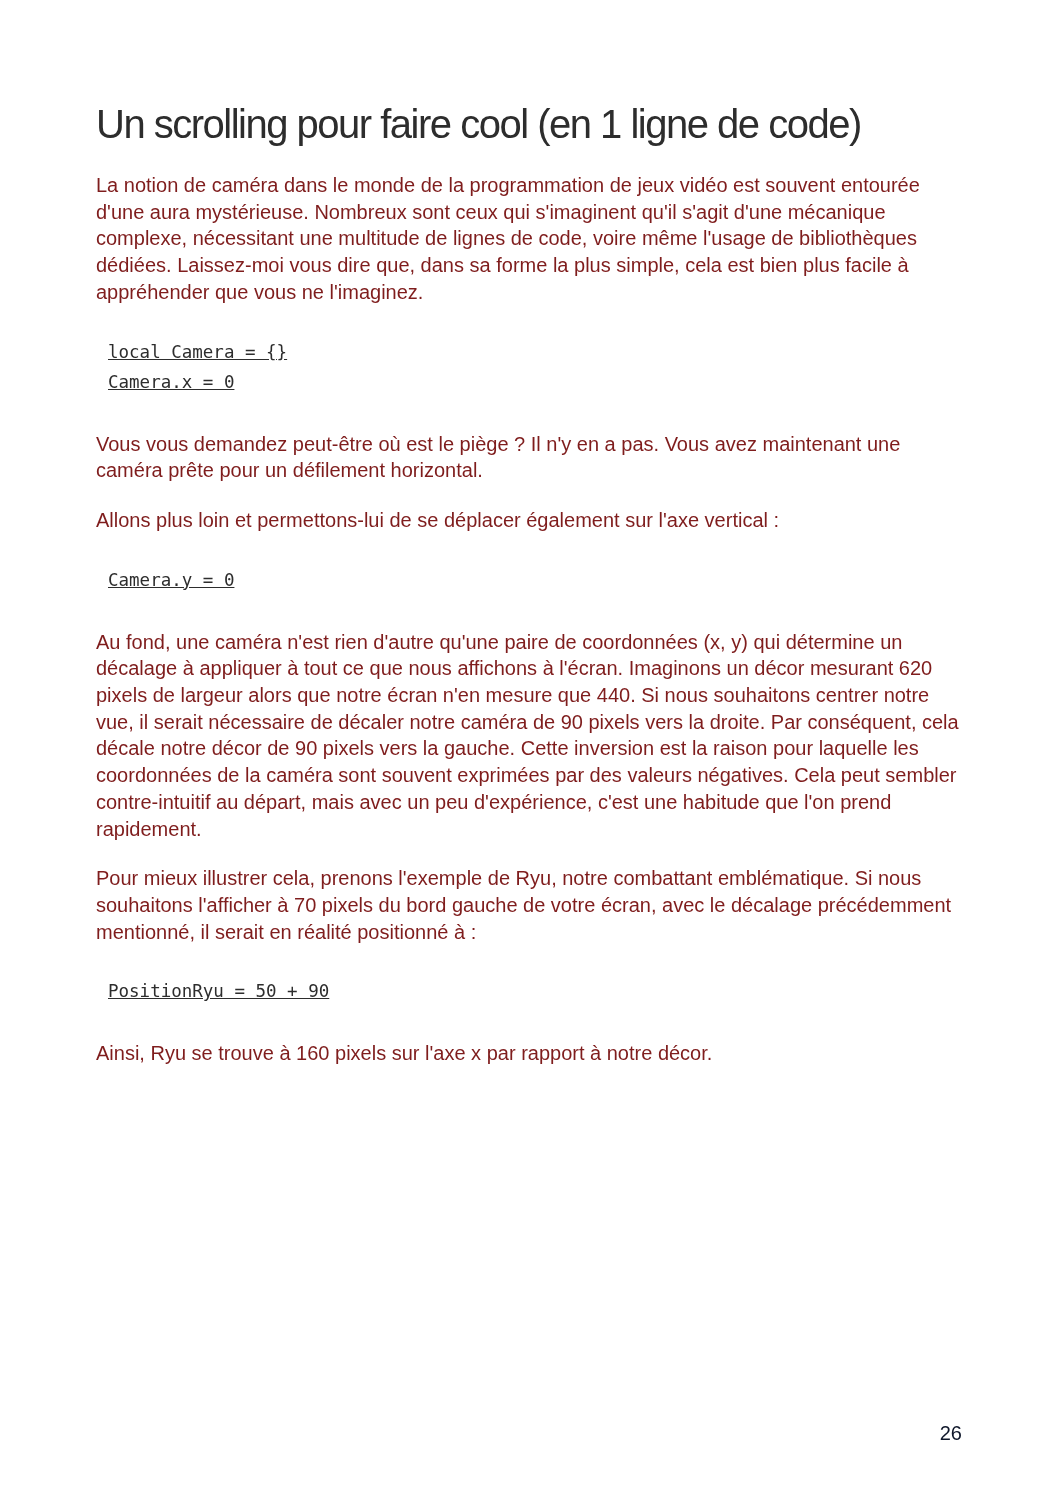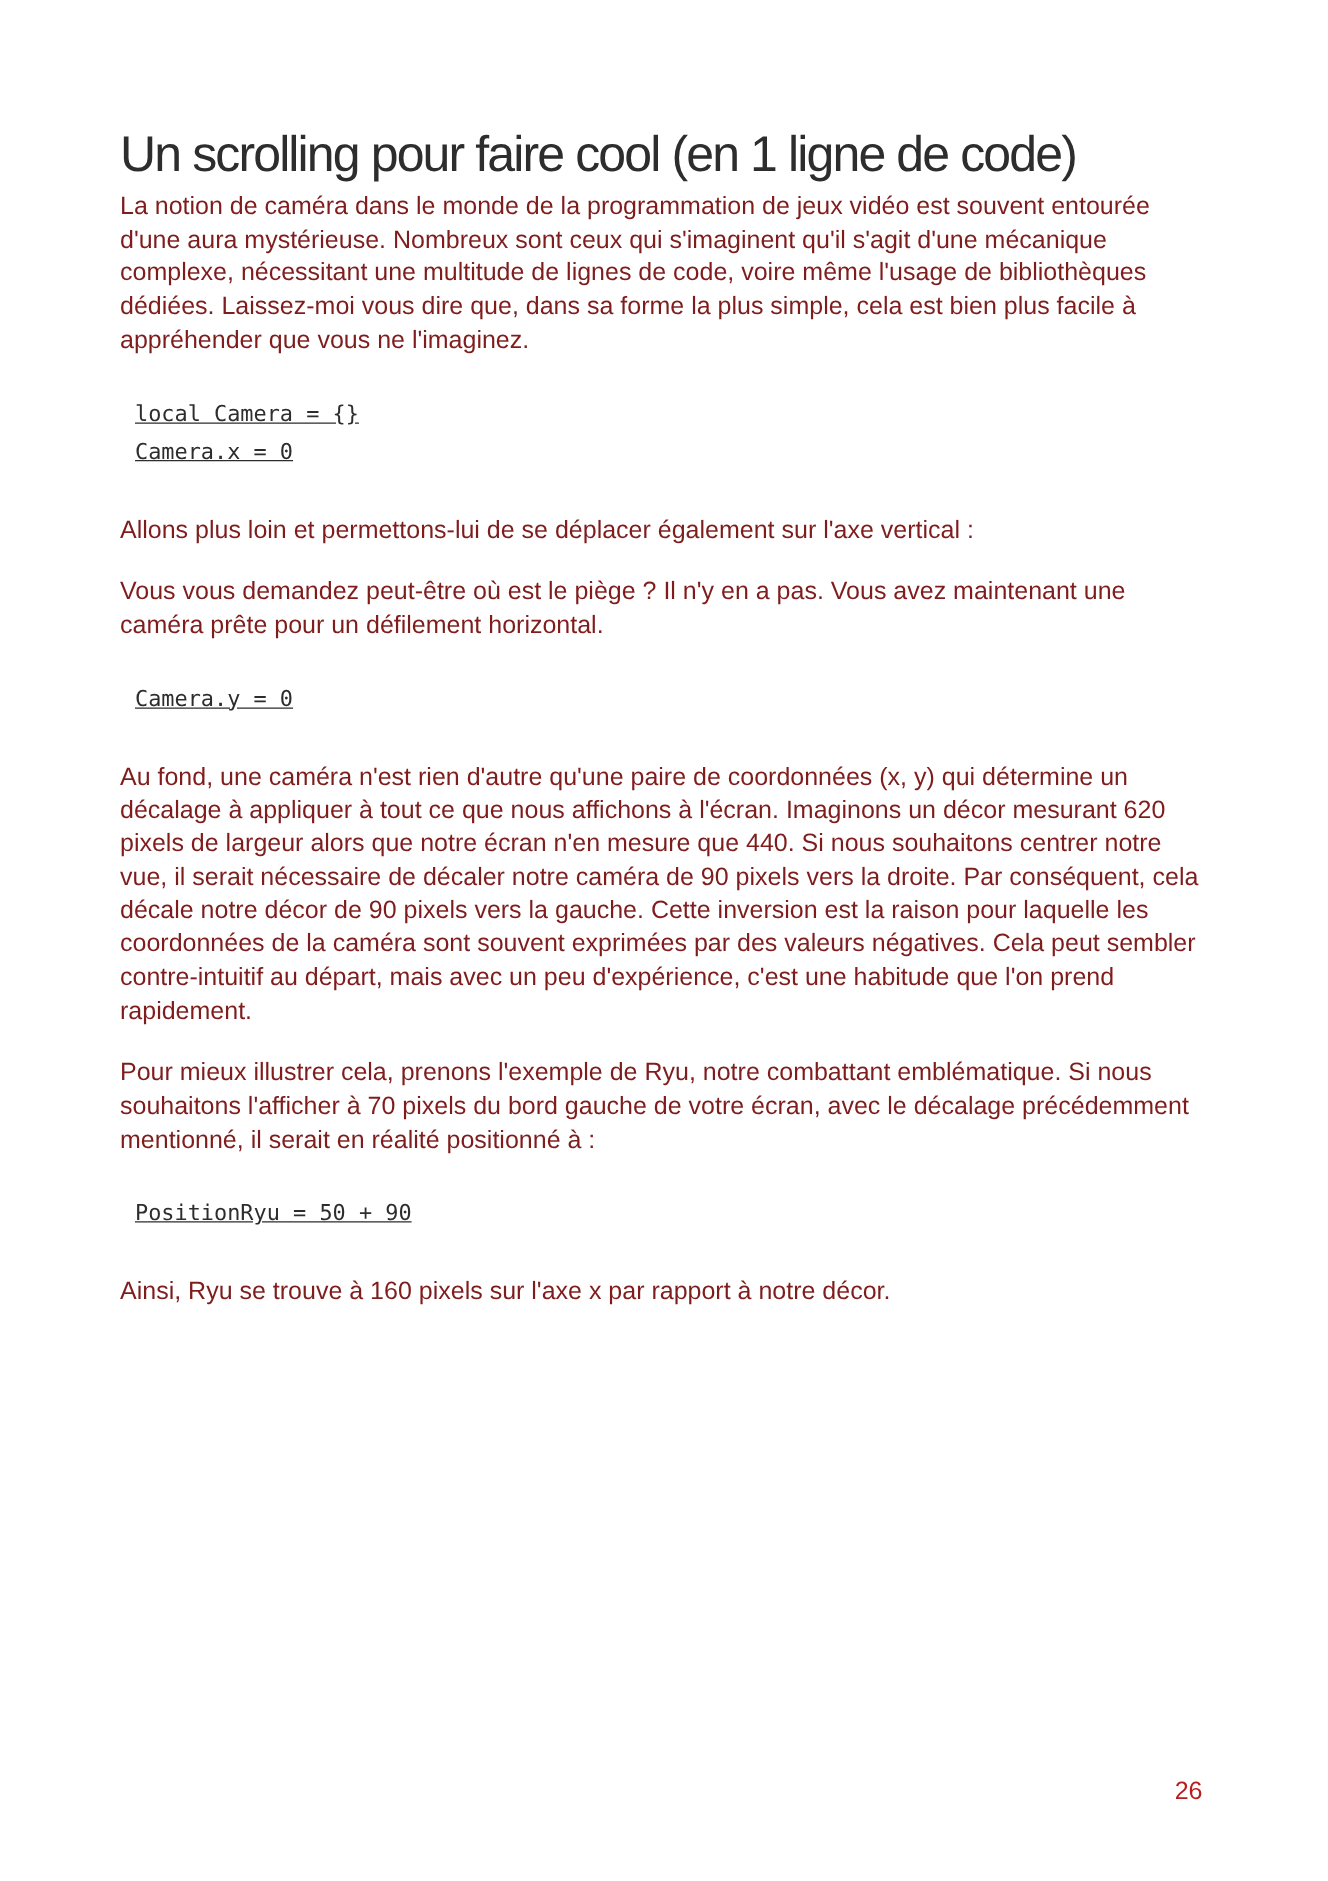--- a/index.html
+++ b/index.html
@@ -12,21 +12,21 @@
     width: 1062px;
     height: 1505px;
     background: #ffffff;
     box-sizing: border-box;
     padding: 100px 96px 0 96px;
     font-family: "Liberation Sans", sans-serif;
     color: #333333;
     overflow: hidden;
   }
   h1.doc-title {
-    margin: 0 0 4px 0;
+    margin: 0 0 24px 0;
     font-size: 40px;
     line-height: 48px;
     font-weight: 400;
     letter-spacing: -1.5px;
     color: #2d2d2d;
     white-space: nowrap;
   }
   p.body-par {
     margin: 0 0 23px 0;
     font-size: 20px;
@@ -43,39 +43,39 @@
     color: #2d2d2d;
     white-space: pre;
     text-decoration: underline;
   }
   .page-number {
     position: absolute;
     top: 1420px;
     right: 100px;
     font-size: 20px;
     line-height: 26.7px;
-    color: #b91c1c;
+    color: #0f172a;
   }
 </style>
 </head>
 <body>
 
 <article class="page">
 
   <h1 class="doc-title">Un scrolling pour faire cool (en 1 ligne de code)</h1>
 
   <p class="body-par">La notion de caméra dans le monde de la programmation de jeux vidéo est souvent entourée d'une aura mystérieuse. Nombreux sont ceux qui s'imaginent qu'il s'agit d'une mécanique complexe, nécessitant une multitude de lignes de code, voire même l'usage de bibliothèques dédiées. Laissez-moi vous dire que, dans sa forme la plus simple, cela est bien plus facile à appréhender que vous ne l'imaginez.</p>
 
 
   <pre class="code-block">local Camera = {}
 Camera.x = 0</pre>
 
+  <p class="body-par">Vous vous demandez peut-être où est le piège ? Il n'y en a pas. Vous avez maintenant une caméra prête pour un défilement horizontal.</p>
+
   <p class="body-par">Allons plus loin et permettons-lui de se déplacer également sur l'axe vertical :</p>
-
-  <p class="body-par">Vous vous demandez peut-être où est le piège ? Il n'y en a pas. Vous avez maintenant une caméra prête pour un défilement horizontal.</p>
 
   <pre class="code-block">Camera.y = 0</pre>
 
 
 
   <p class="body-par">Au fond, une caméra n'est rien d'autre qu'une paire de coordonnées (x, y) qui détermine un décalage à appliquer à tout ce que nous affichons à l'écran. Imaginons un décor mesurant 620 pixels de largeur alors que notre écran n'en mesure que 440. Si nous souhaitons centrer notre vue, il serait nécessaire de décaler notre caméra de 90 pixels vers la droite. Par conséquent, cela décale notre décor de 90 pixels vers la gauche. Cette inversion est la raison pour laquelle les coordonnées de la caméra sont souvent exprimées par des valeurs négatives. Cela peut sembler contre-intuitif au départ, mais avec un peu d'expérience, c'est une habitude que l'on prend rapidement.</p>
 
   <p class="body-par">Pour mieux illustrer cela, prenons l'exemple de Ryu, notre combattant emblématique. Si nous souhaitons l'afficher à 70 pixels du bord gauche de votre écran, avec le décalage précédemment mentionné, il serait en réalité positionné à :</p>
 
   <pre class="code-block">PositionRyu = 50 + 90</pre>

